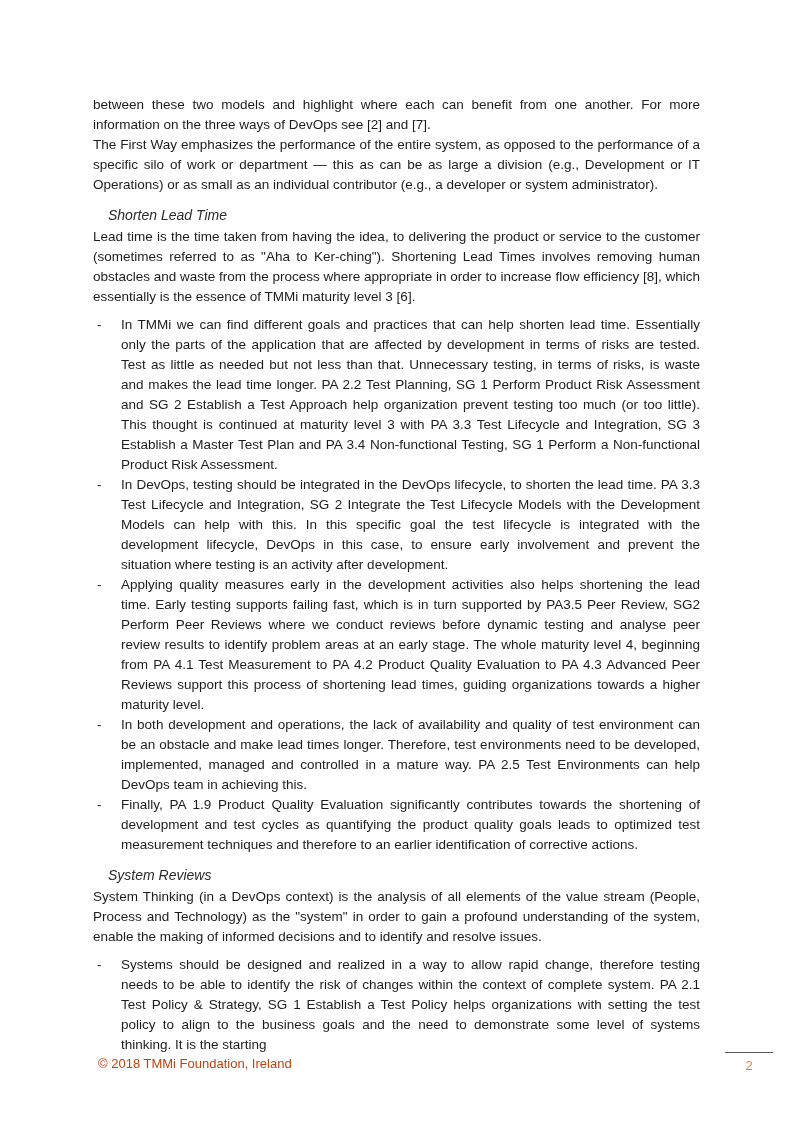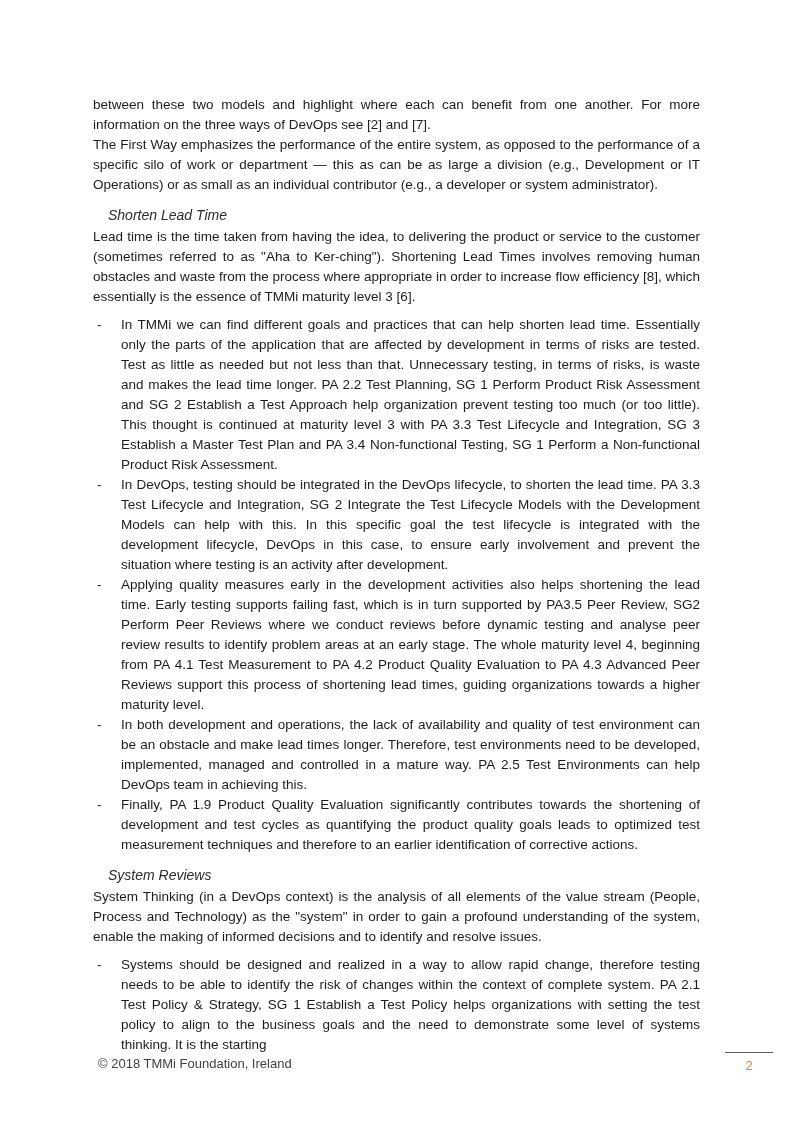--- a/index.html
+++ b/index.html
@@ -72,21 +72,21 @@
     right: 20px;
     top: 1052px;
     height: 60px;
   }
   .footer-left {
     position: absolute;
     left: 5px;
     top: 3px;
     font-size: 13px;
     line-height: 18px;
-    color: #404040;
+    color: #c2410c;
   }
   .page-number-block {
     position: absolute;
     right: 0;
     top: 0;
     width: 48px;
     text-align: center;
   }
   .page-number-rule {
     width: 48px;

